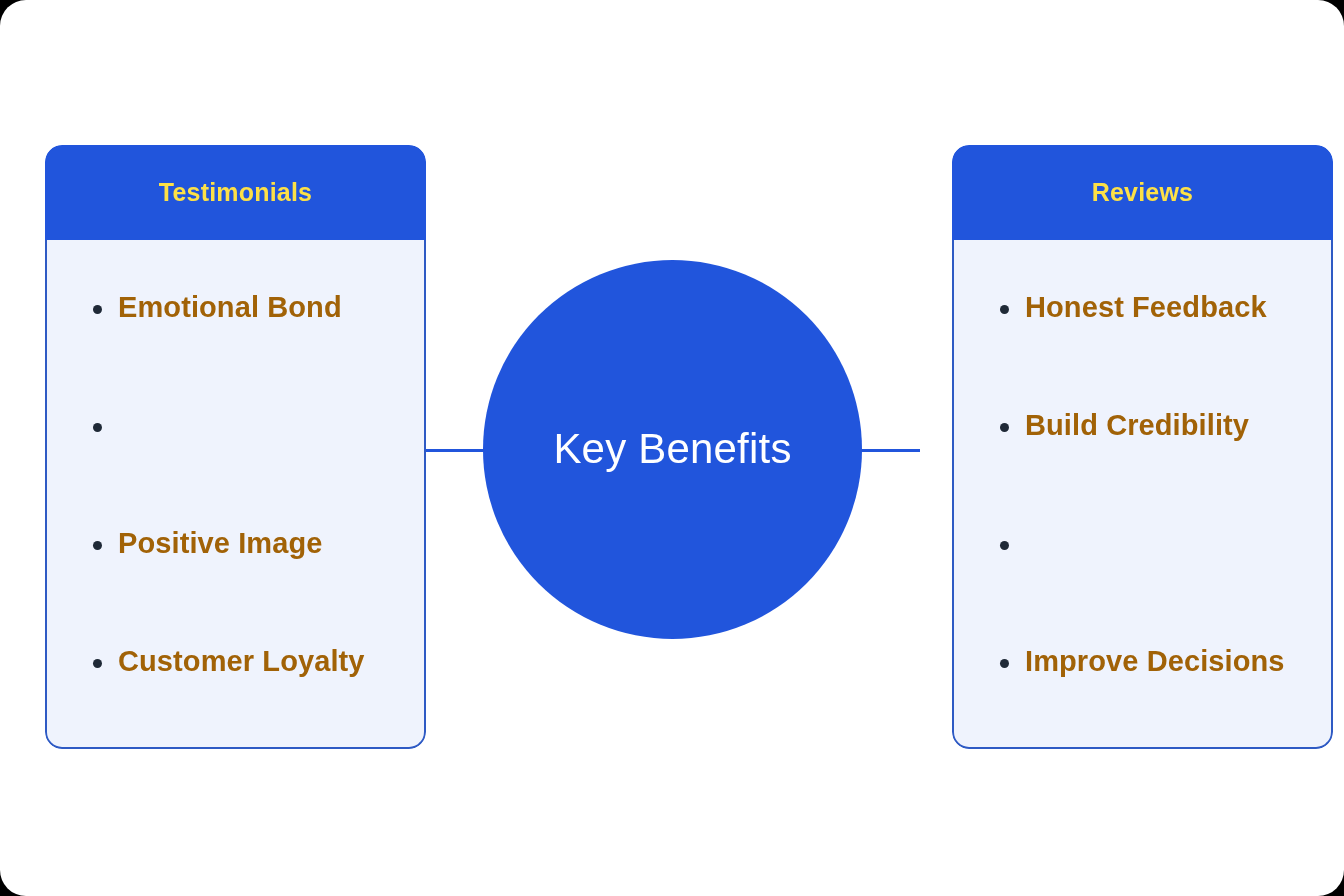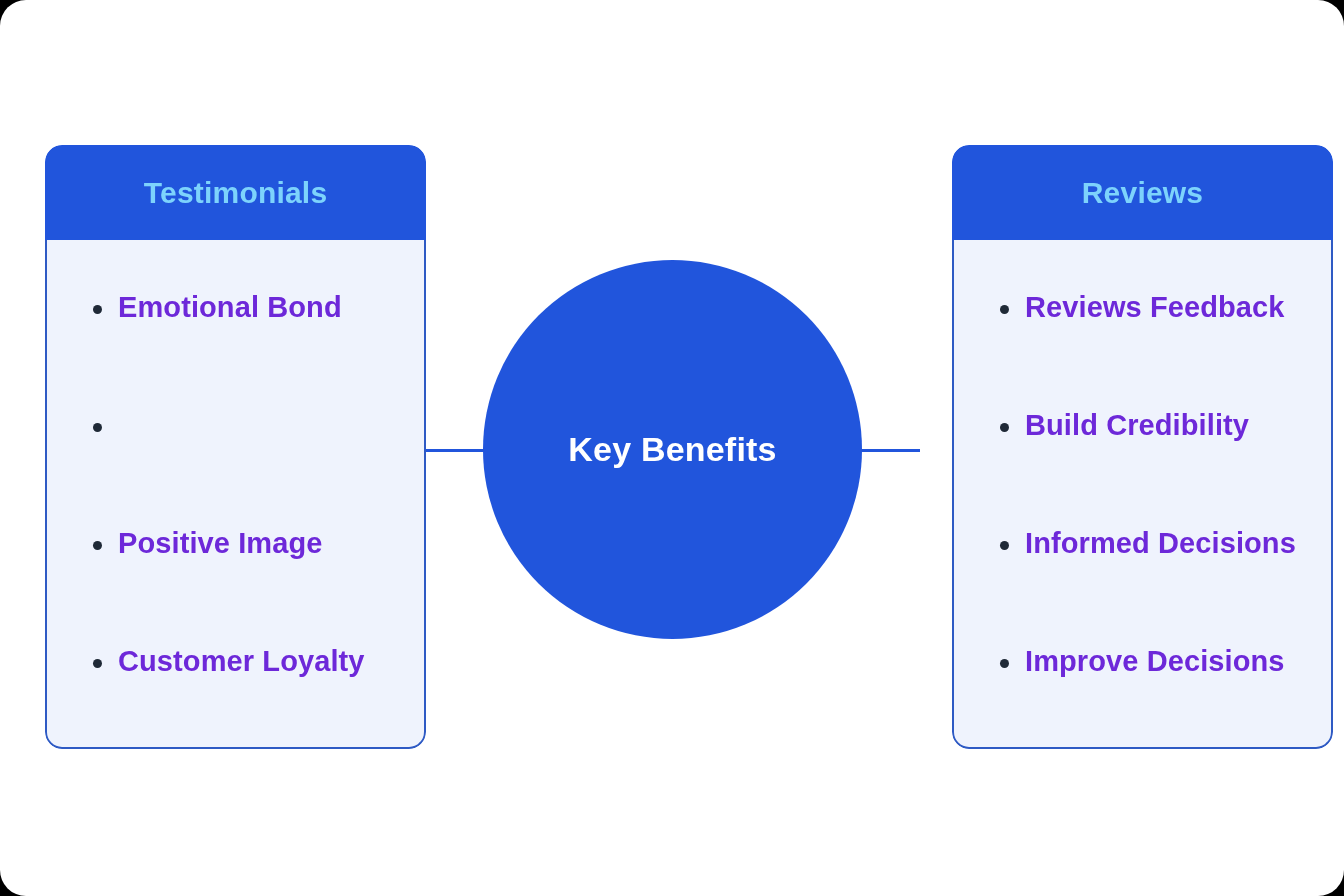--- a/index.html
+++ b/index.html
@@ -41,22 +41,22 @@
     height: 379px;
     border-radius: 50%;
     background: #2155DC;
     display: flex;
     align-items: center;
     justify-content: center;
     z-index: 3;
   }
   #center-node .center-label {
     color: #ffffff;
-    font-size: 34px;
-    font-weight: bold;
+    font-size: 42px;
+    font-weight: normal;
     letter-spacing: 0.2px;
     text-align: center;
     line-height: 1.1;
   }
 
   
   .card {
     position: absolute;
     top: 145px;
     width: 381px;
@@ -72,22 +72,22 @@
   .card-header {
     height: 95px;
     background: #2155DC;
     display: flex;
     align-items: center;
     justify-content: center;
     border-top-left-radius: 17px;
     border-top-right-radius: 17px;
   }
   .card-header .card-title {
-    color: #7dd3fc;
-    font-size: 30px;
+    color: #fde047;
+    font-size: 25px;
     font-weight: bold;
     letter-spacing: 0.2px;
   }
 
   .card-body {
     position: relative;
     height: 509px;
     background: #EFF3FD;
     border-left: 2px solid #2E5AC4;
     border-right: 2px solid #2E5AC4;
@@ -100,21 +100,21 @@
   .bullet-list {
     list-style: none;
     margin: 0;
     padding: 0 14px 0 46px;
   }
   .bullet-item {
     position: relative;
     height: 118px;
     display: flex;
     align-items: flex-start;
-    color: #6d28d9;
+    color: #a16207;
     font-size: 29px;
     font-weight: bold;
     letter-spacing: 0.1px;
     line-height: 1.1;
     white-space: nowrap;
   }
   .bullet-dot {
     display: inline-block;
     width: 9px;
     height: 9px;
@@ -164,29 +164,28 @@
   </div>
 
   <div class="card right">
     <div class="card-header">
       <span class="card-title">Reviews</span>
     </div>
     <div class="card-body">
       <ul class="bullet-list">
         <li class="bullet-item">
           <span class="bullet-dot"></span>
-          <span>Reviews Feedback</span>
+          <span>Honest Feedback</span>
         </li>
         <li class="bullet-item">
           <span class="bullet-dot"></span>
           <span>Build Credibility</span>
         </li>
         <li class="bullet-item">
           <span class="bullet-dot"></span>
-          <span>Informed Decisions</span>
         </li>
         <li class="bullet-item">
           <span class="bullet-dot"></span>
           <span>Improve Decisions</span>
         </li>
       </ul>
     </div>
   </div>
 
 </div>

